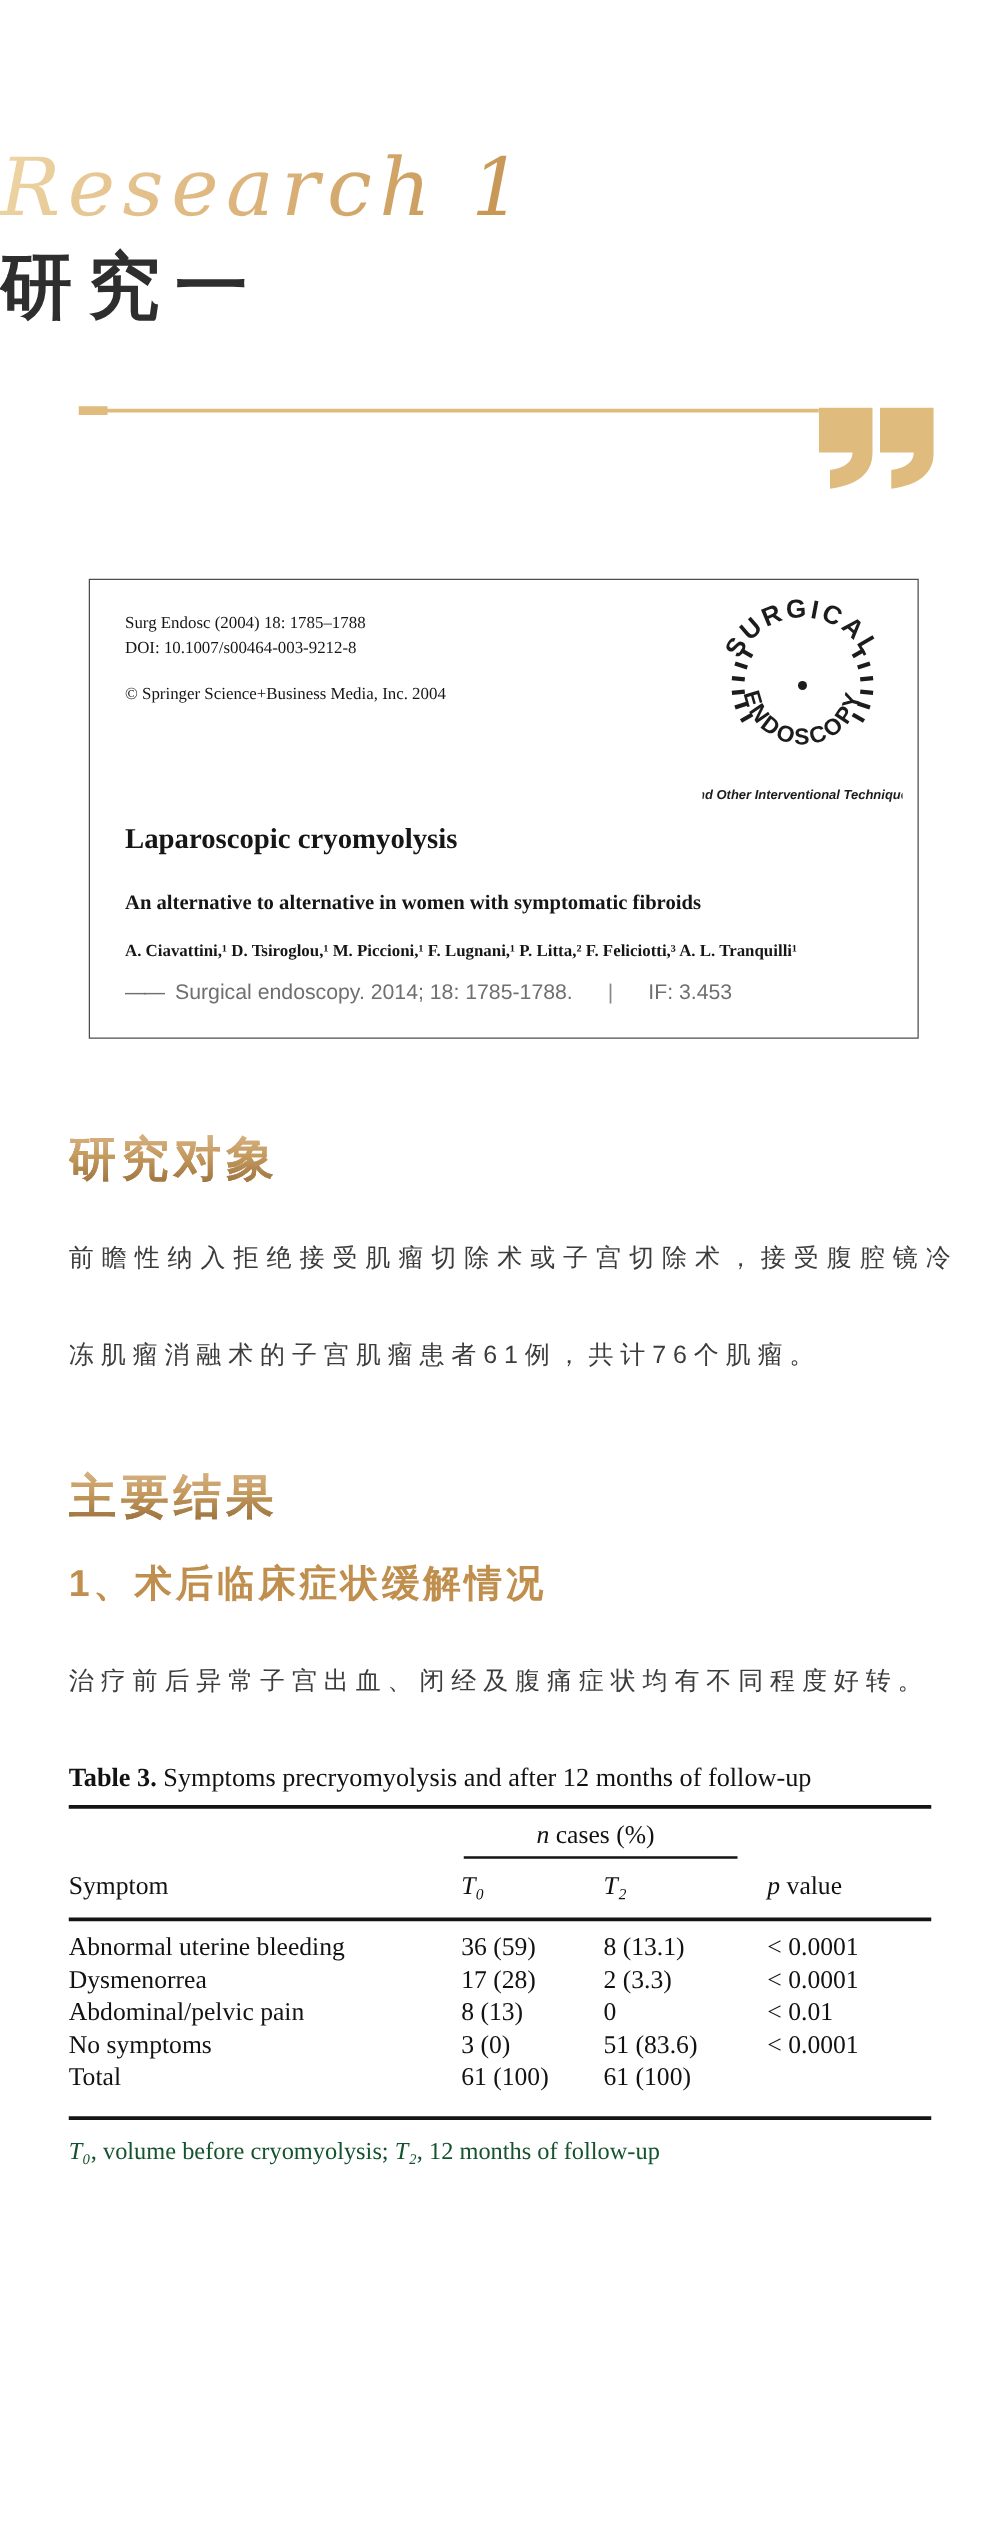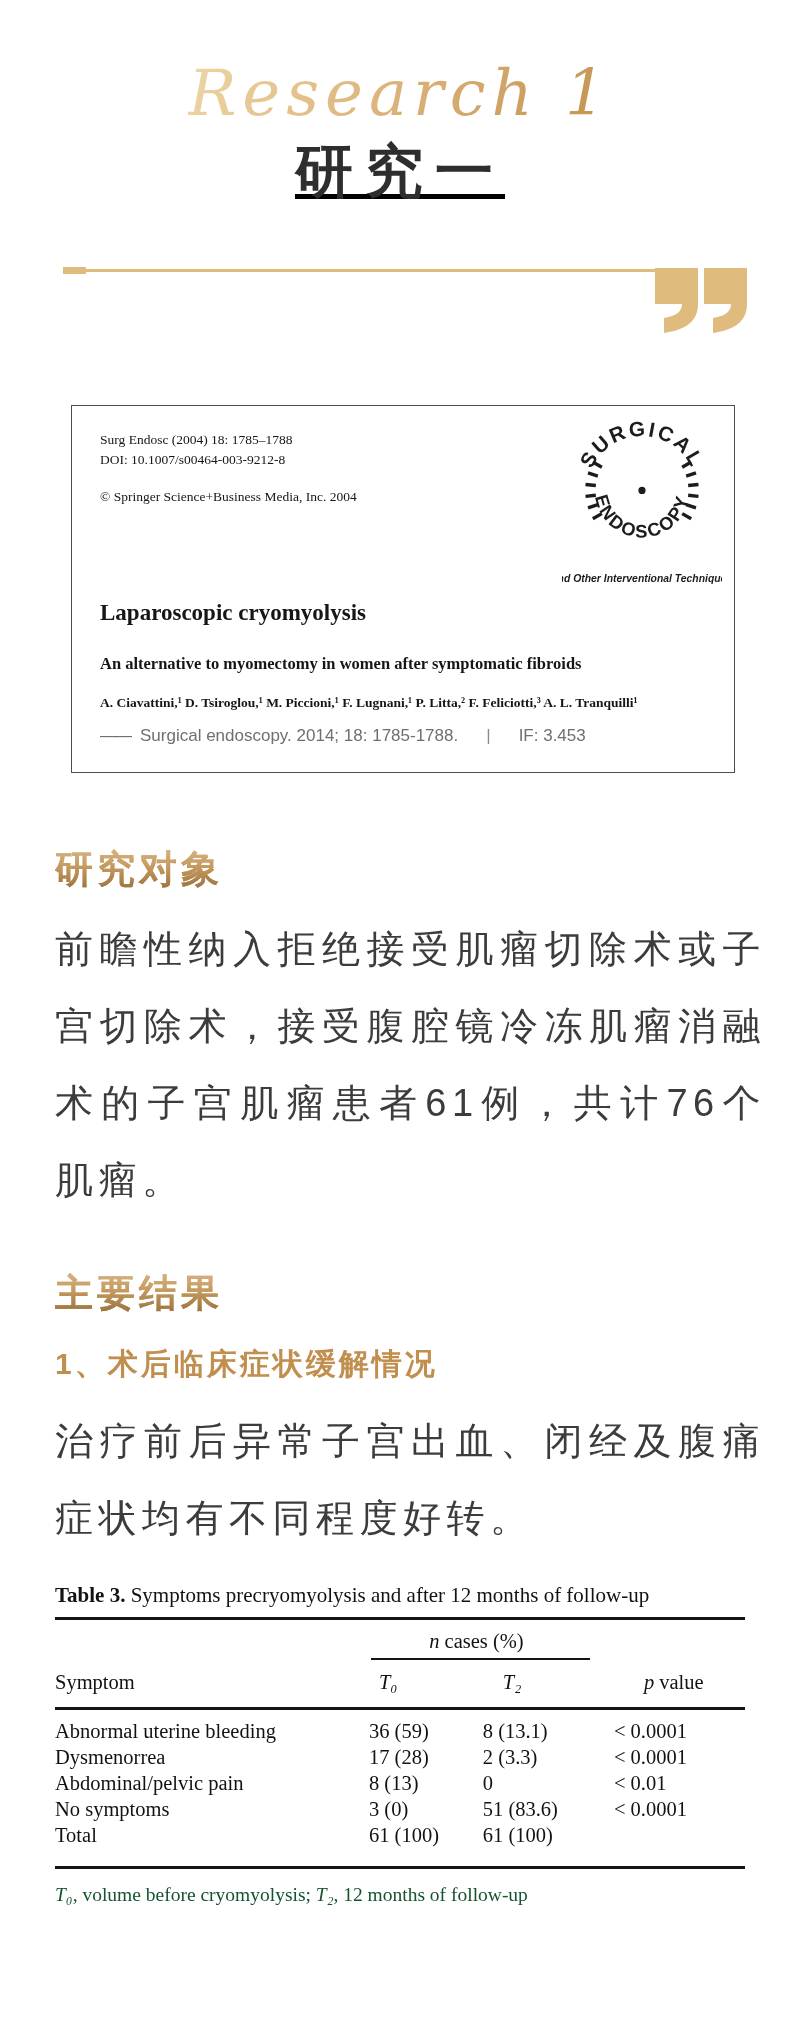--- a/index.html
+++ b/index.html
@@ -1,20 +1,20 @@
 <!DOCTYPE html>
 <html><head>
 <meta charset="utf-8">
 <style>
   * { margin:0; padding:0; box-sizing:border-box; }
   body { background:#ffffff; font-family:"Liberation Sans","DejaVu Sans",sans-serif; }
   .page { position:relative; width:800px; min-height:2034px; margin:0 auto; background:#ffffff; overflow:hidden; }
 
   
-  .hero { text-align:center; padding-top:58px;text-decoration:underline; }
+  .hero { text-align:left; padding-top:116px; }
   .hero-en {
     font-family:"DejaVu Serif","Liberation Serif",serif;
     font-style:italic; font-size:64px; line-height:1.1; letter-spacing:6px;
     color:#c79a58;
     background:linear-gradient(115deg,#eed6a6 0%,#ddb57d 45%,#c3924f 100%);
     -webkit-background-clip:text; background-clip:text; -webkit-text-fill-color:transparent;
     display:inline-block;
   }
   .hero-zh {
     font-family:"DejaVu Serif","Liberation Serif",serif;
@@ -57,21 +57,21 @@
     -webkit-background-clip:text; background-clip:text; -webkit-text-fill-color:transparent;
     display:inline-block;
   }
   h2.gold-heading { display:block; }
   .gold-heading .clip {
     background:linear-gradient(180deg,#dab88d 0%,#c59a5e 45%,#966c3a 100%);
     -webkit-background-clip:text; background-clip:text; -webkit-text-fill-color:transparent;
     display:inline-block;
   }
   .body-para {
-    margin:18px 34px 0 55px; font-size:38px; letter-spacing:5.5px;
+    margin:18px 34px 0 55px; font-size:20px; letter-spacing:5.5px;
     line-height:77px; color:#3c3c3c; text-align:justify; text-justify:inter-character;
   }
   .sub-heading {
     margin:28px 0 0 55px; font-size:30px; font-weight:700; letter-spacing:3px;
     color:#c08e4d; line-height:1.35;
   }
   .results-heading { margin-top:50px; }
 
   
   .table-caption { margin-top:42px; text-align:center; font-size:24px; font-weight:500; letter-spacing:2px; color:#222; }
@@ -80,21 +80,21 @@
   }
   .tbl-title { font-size:21px; }
   .tbl-title b { font-weight:700; }
   .rule-thick { height:3px; background:#141414; margin-top:9px; }
   .rule-thick.mid { margin-top:4px; }
   .trow { display:grid; grid-template-columns:45.5% 16.5% 19% 19%; align-items:baseline; }
   .trow .td { font-size:20.5px; line-height:26px; }
   .group-row { padding-top:10px; }
   .group-cell { grid-column:2 / 4; text-align:center; padding-right:30px; font-size:20.5px; }
   .group-rule { grid-column:2 / 4; height:2.5px; background:#141414; margin:5px 24px 0 2px; }
-  .header-row { padding:9px 0 8px 0;gap:10px; }
+  .header-row { padding:9px 0 8px 0; }
   .body-rows { padding:8px 0 9px 0; }
   .ser-i { font-style:italic; }
   .footnote { margin-top:15px; font-size:19.5px; color:#14532d; }
   .page-bottom-pad { height:60px; }
 </style>
 </head>
 <body>
 
 <div class="page">
 
@@ -142,21 +142,21 @@
       <text font-family="Liberation Sans, DejaVu Sans, sans-serif" font-size="26" font-weight="bold" letter-spacing="3" fill="#1c1c1c">
         <textPath href="#arcTop" startOffset="50%" text-anchor="middle">SURGICAL</textPath>
       </text>
       <text font-family="Liberation Sans, DejaVu Sans, sans-serif" font-size="23" font-weight="bold" letter-spacing="2.5" fill="#1c1c1c">
         <textPath href="#arcBot" startOffset="50%" text-anchor="middle">ENDOSCOPY</textPath>
       </text>
       <text x="100" y="207" text-anchor="middle" font-family="Liberation Sans, DejaVu Sans, sans-serif" font-size="13" font-weight="bold" font-style="italic" fill="#1c1c1c">and Other Interventional Techniques</text>
     </svg>
 
     <h1 class="p-title">Laparoscopic cryomyolysis</h1>
-    <div class="p-sub">An alternative to myomectomy in women after symptomatic fibroids</div>
+    <div class="p-sub">An alternative to alternative in women with symptomatic fibroids</div>
     <div class="p-authors">A. Ciavattini,¹ D. Tsiroglou,¹ M. Piccioni,¹ F. Lugnani,¹ P. Litta,² F. Feliciotti,³ A. L. Tranquilli¹</div>
 
     <div class="p-cite">
       <span class="dash">——</span>
       <span>Surgical endoscopy.  2014; 18: 1785-1788.</span>
       <span class="sep">|</span>
       <span>IF: 3.453</span>
     </div>
   </section>
 

